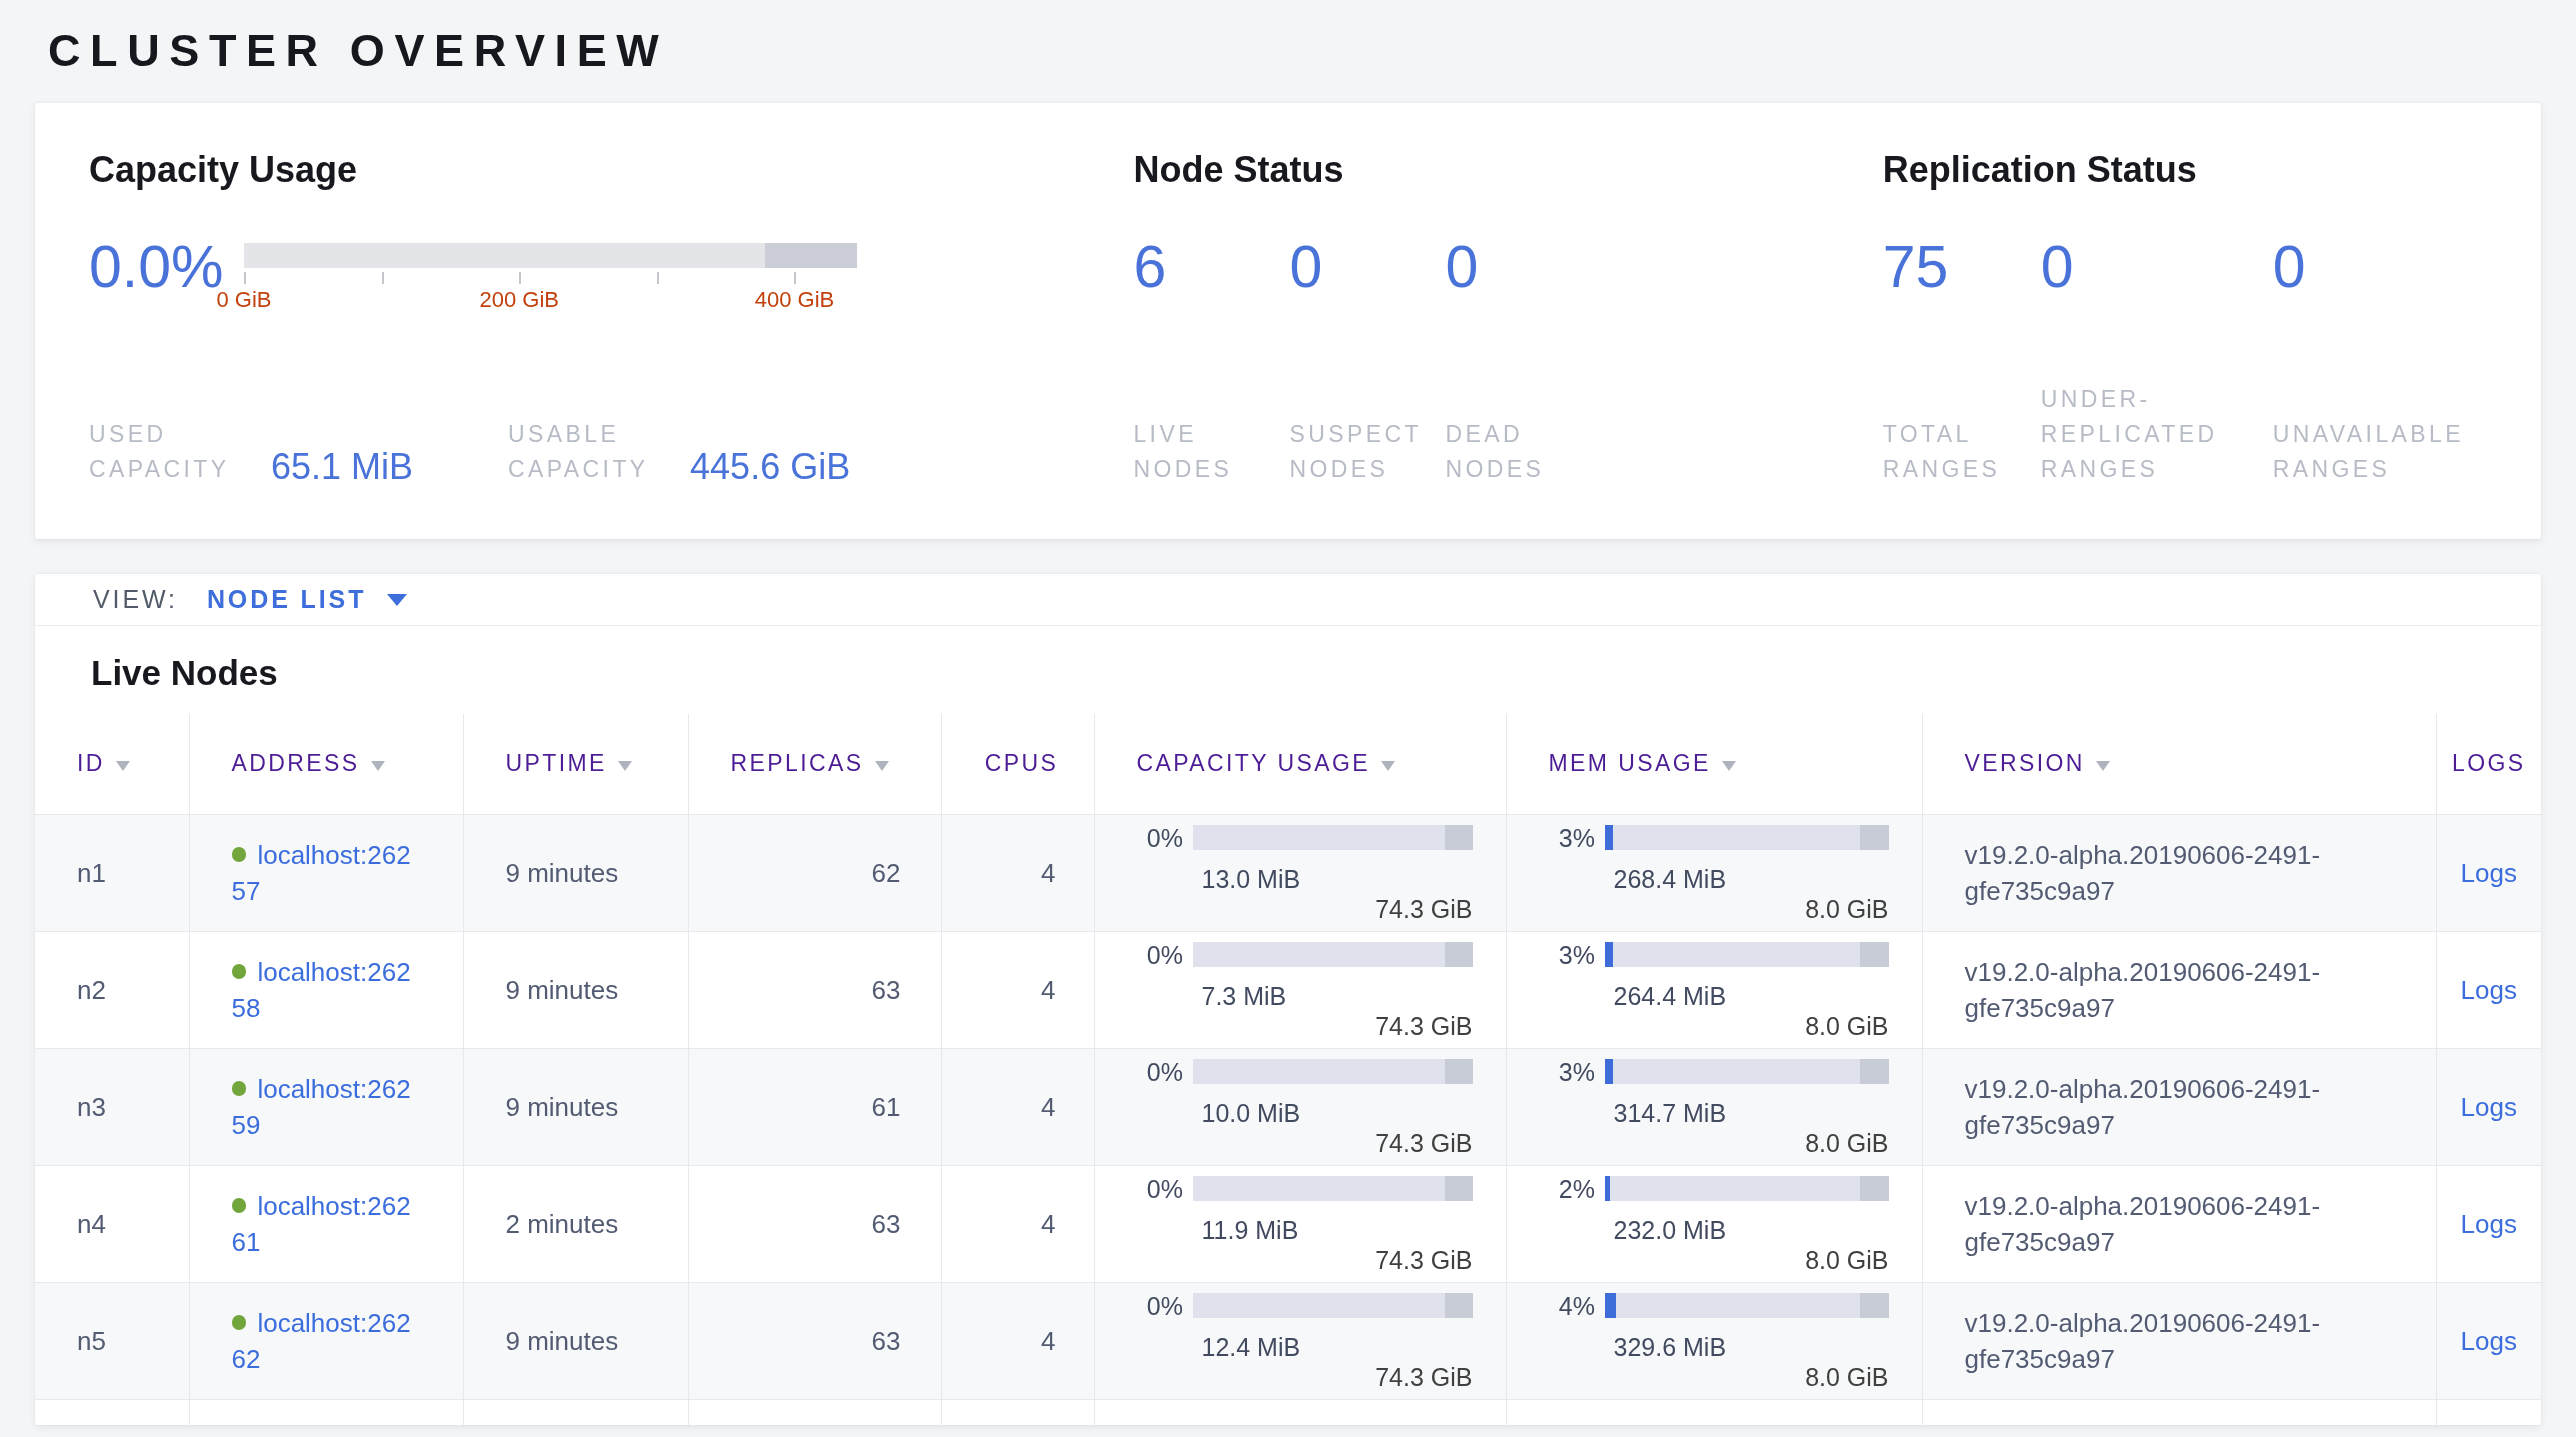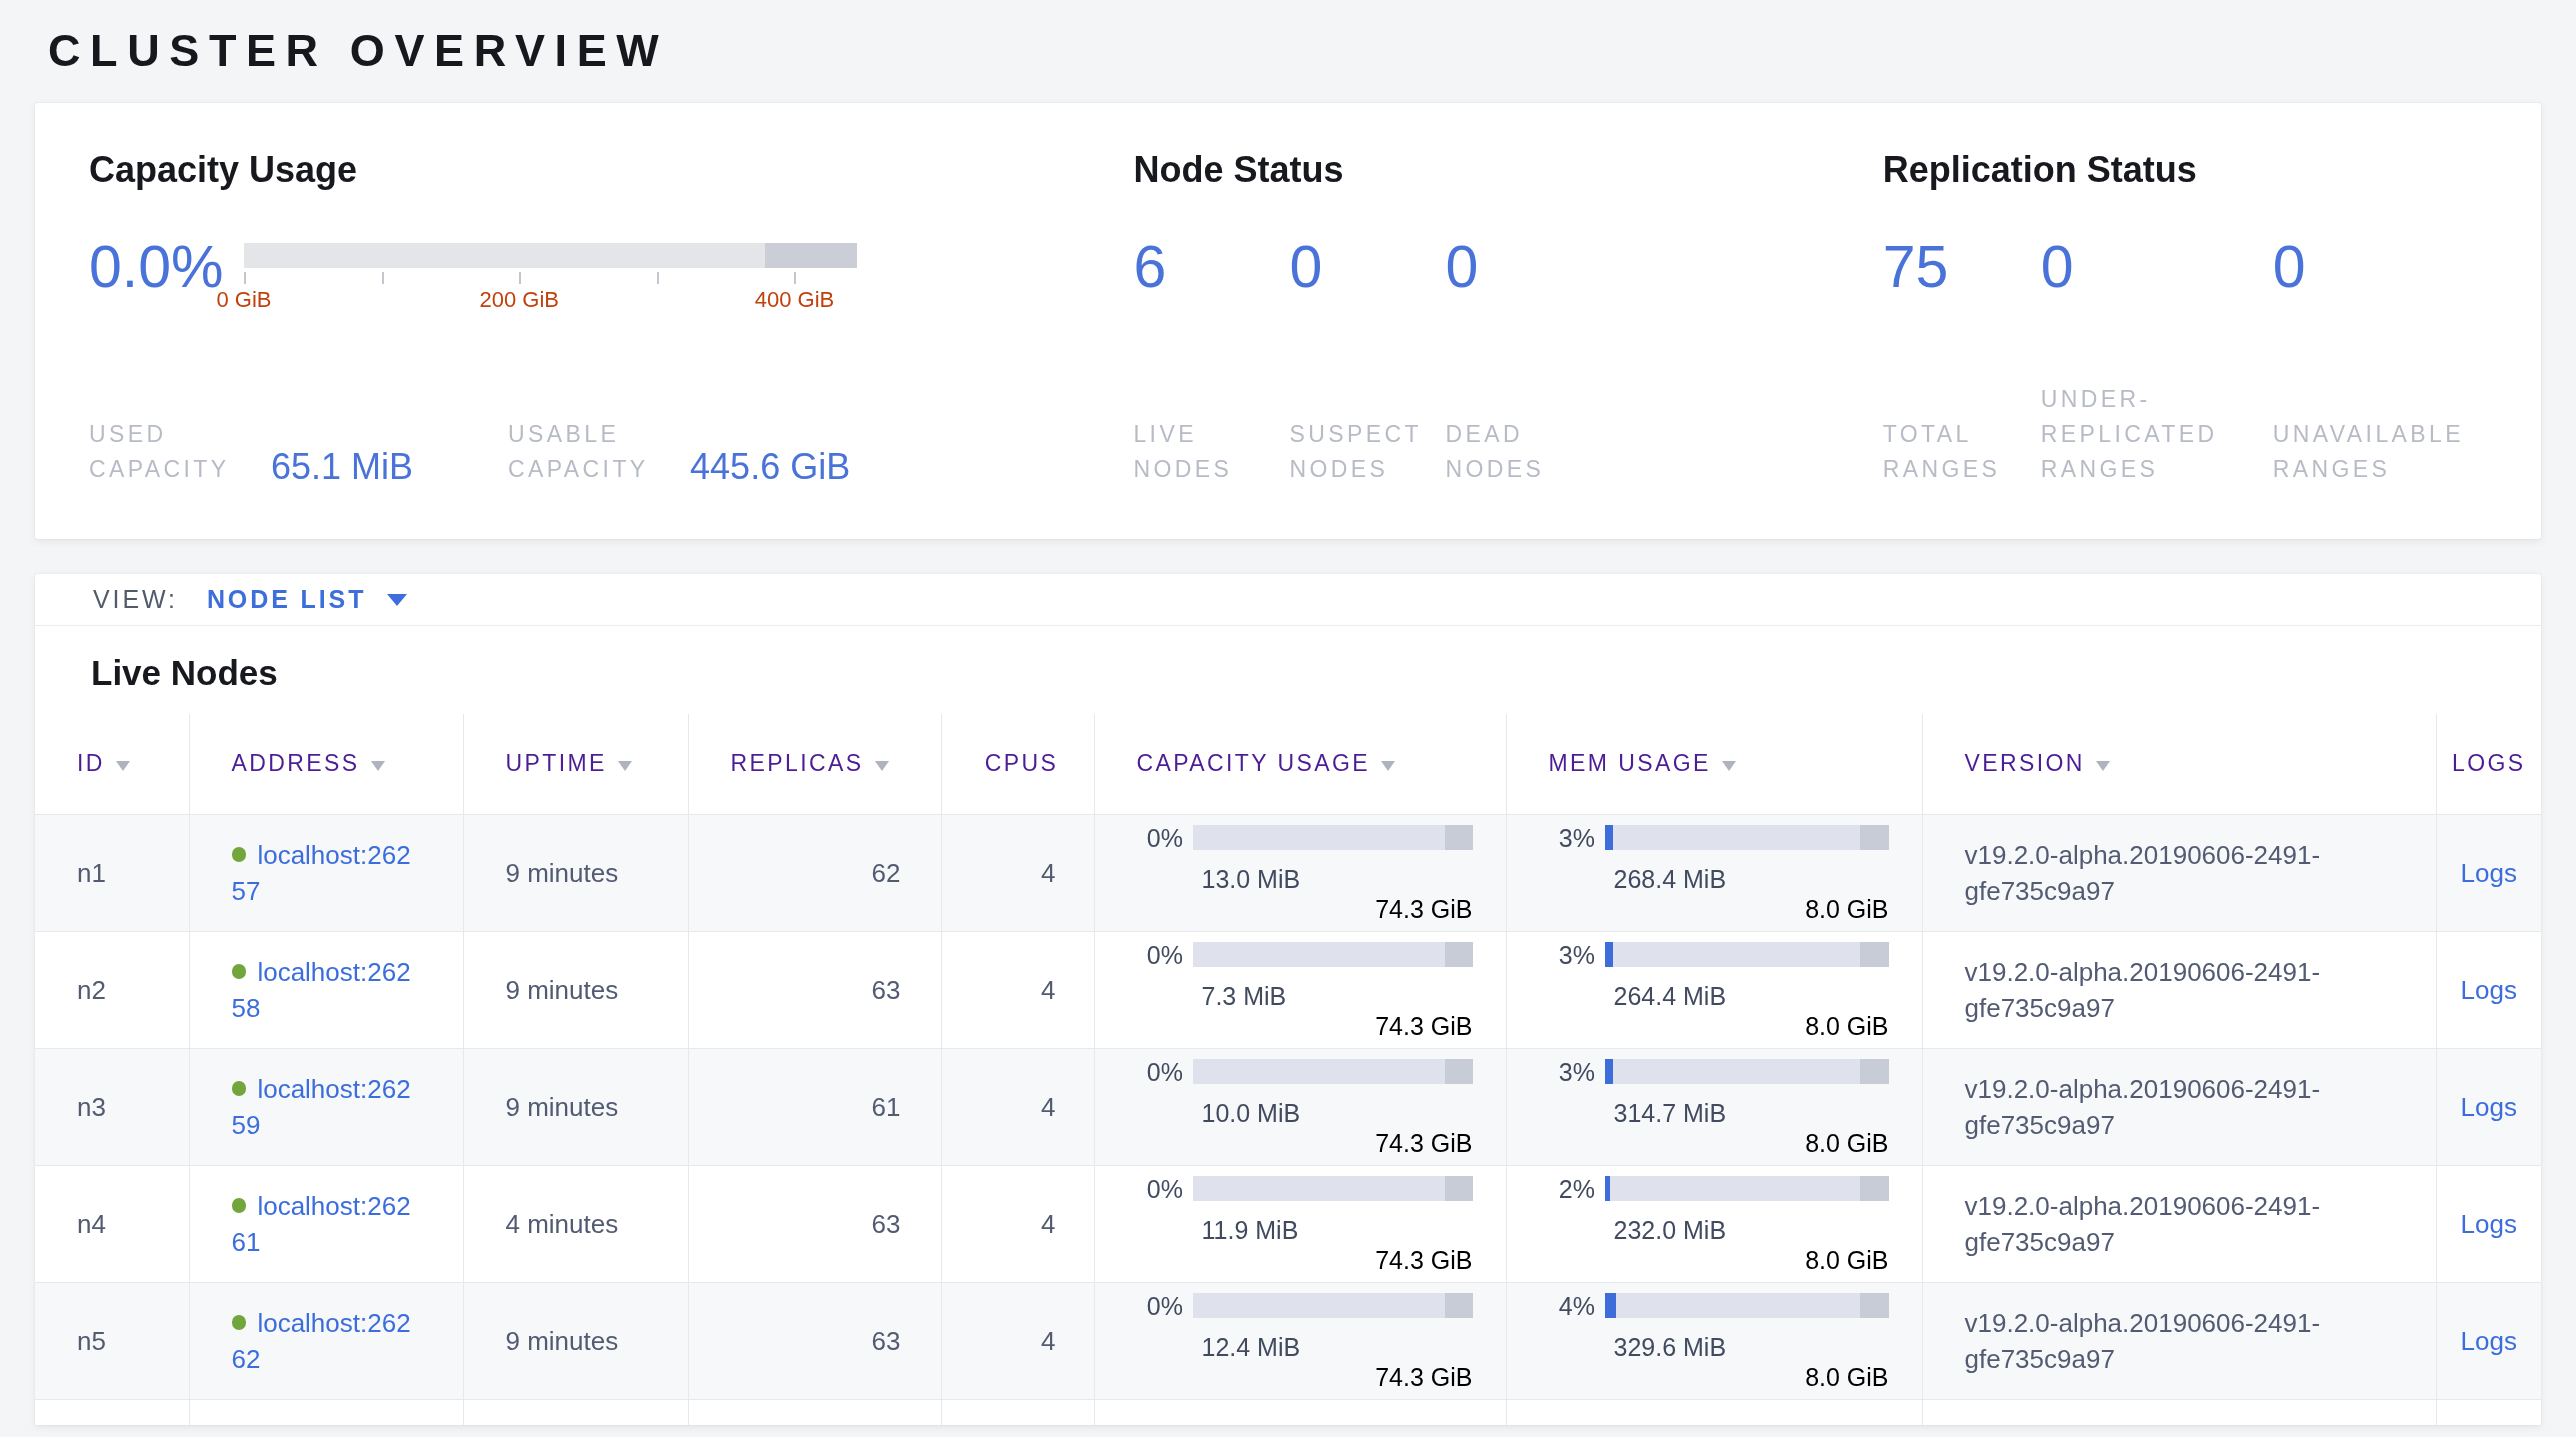--- a/index.html
+++ b/index.html
@@ -151,21 +151,21 @@
     position: absolute; right: 0; top: 0; bottom: 0; width: 10%; background: #c8ccd6;
   }
   .meter-bar .fill {
     position: absolute; left: 0; top: 0; bottom: 0; background: #3e6cd8;
   }
   .meter-vals {
     display: flex; justify-content: space-between;
     margin-left: 65px; margin-top: 8.6px; font-size: 25px; line-height: 31px;
   }
   .meter-used { color: #414a5f; }
-  .meter-total { color: #000000; margin-top: 30px; }
+  .meter-total { color: #404040; margin-top: 30px; }
   tr.partial-row td { height: 117px; background: #ffffff; }
 </style>
 </head>
 <body>
 
 <h1 class="page-title">CLUSTER OVERVIEW</h1>
 
 <div class="card summary">
 
   <div class="section section-capacity">
@@ -387,21 +387,21 @@
     </td>
     <td class="cell-version"><span>v19.2.0-alpha.20190606-2491-gfe735c9a97</span></td>
     <td class="cell-logs"><a class="logs-link">Logs</a></td>
   </tr>
 
   <tr>
     <td class="cell-id"><span>n4</span></td>
     <td class="cell-address">
       <span class="live-dot"></span><a class="node-link"><span class="addr-line">localhost:262</span><span class="addr-line addr-line2">61</span></a>
     </td>
-    <td class="cell-uptime"><span>4 minutes</span></td>
+    <td class="cell-uptime"><span>2 minutes</span></td>
     <td class="cell-replicas"><span>63</span></td>
     <td class="cell-cpus"><span>4</span></td>
     <td class="cell-meter">
       <div class="meter-top">
         <span class="meter-pct">0%</span>
         <span class="meter-bar">
           <span class="reserved"></span>
           <span class="fill" style="width: 0%;"></span>
         </span>
       </div>

